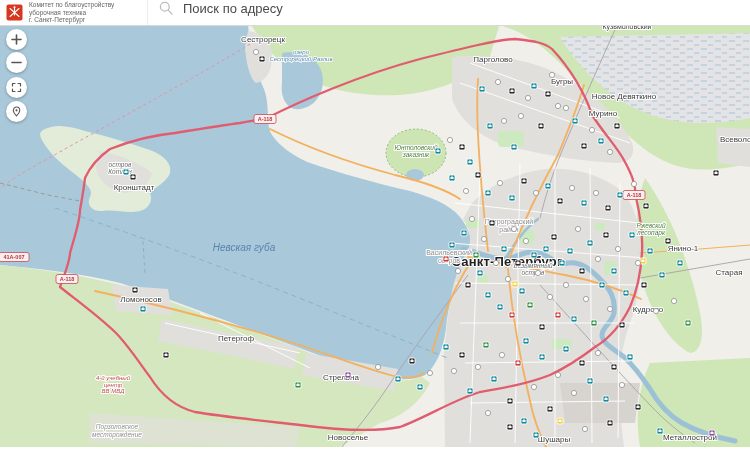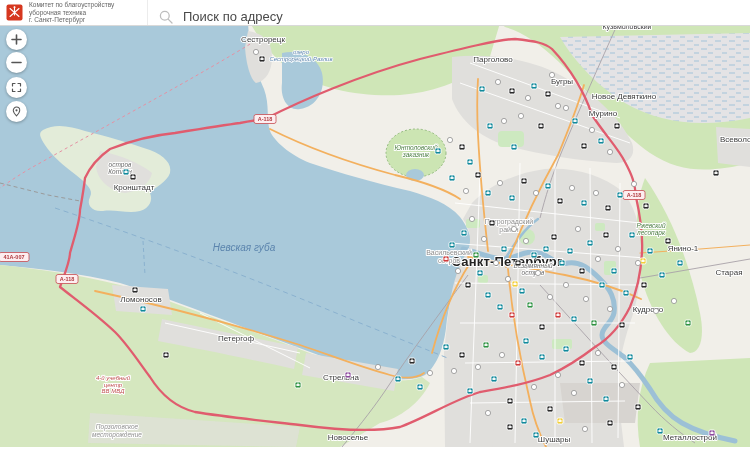--- a/index.html
+++ b/index.html
@@ -12,21 +12,21 @@
     position:absolute;top:0;left:0;width:750px;height:26px;background:#ffffff;
     border-bottom:1px solid #d9d9d9;display:flex;align-items:center;z-index:30;
     box-sizing:border-box;
   }
   .logo{width:17px;height:17px;margin:0 6px 0 6px;flex:0 0 auto;}
   .org{
     width:112px;font-size:6.5px;line-height:7.5px;color:#666;flex:0 0 auto;
     padding-right:6px;
   }
   .searchbox{
-    height:100%;flex:1;display:flex;align-items:flex-end;gap:7px;
+    height:100%;flex:1;display:flex;align-items:flex-start;gap:7px;
     border-left:1px solid #ececec;padding-left:10px;
   }
   .searchbox input{
     border:none;outline:none;font-family:"Liberation Sans",sans-serif;
     font-size:13px;color:#333;width:400px;background:transparent;
   }
   .searchbox input::placeholder{color:#4a4a4a;opacity:1;}
   
   .mapwrap{position:absolute;top:23px;left:0;width:750px;height:424px;background:#a9c9da;}
   .mapwrap svg{display:block;}

